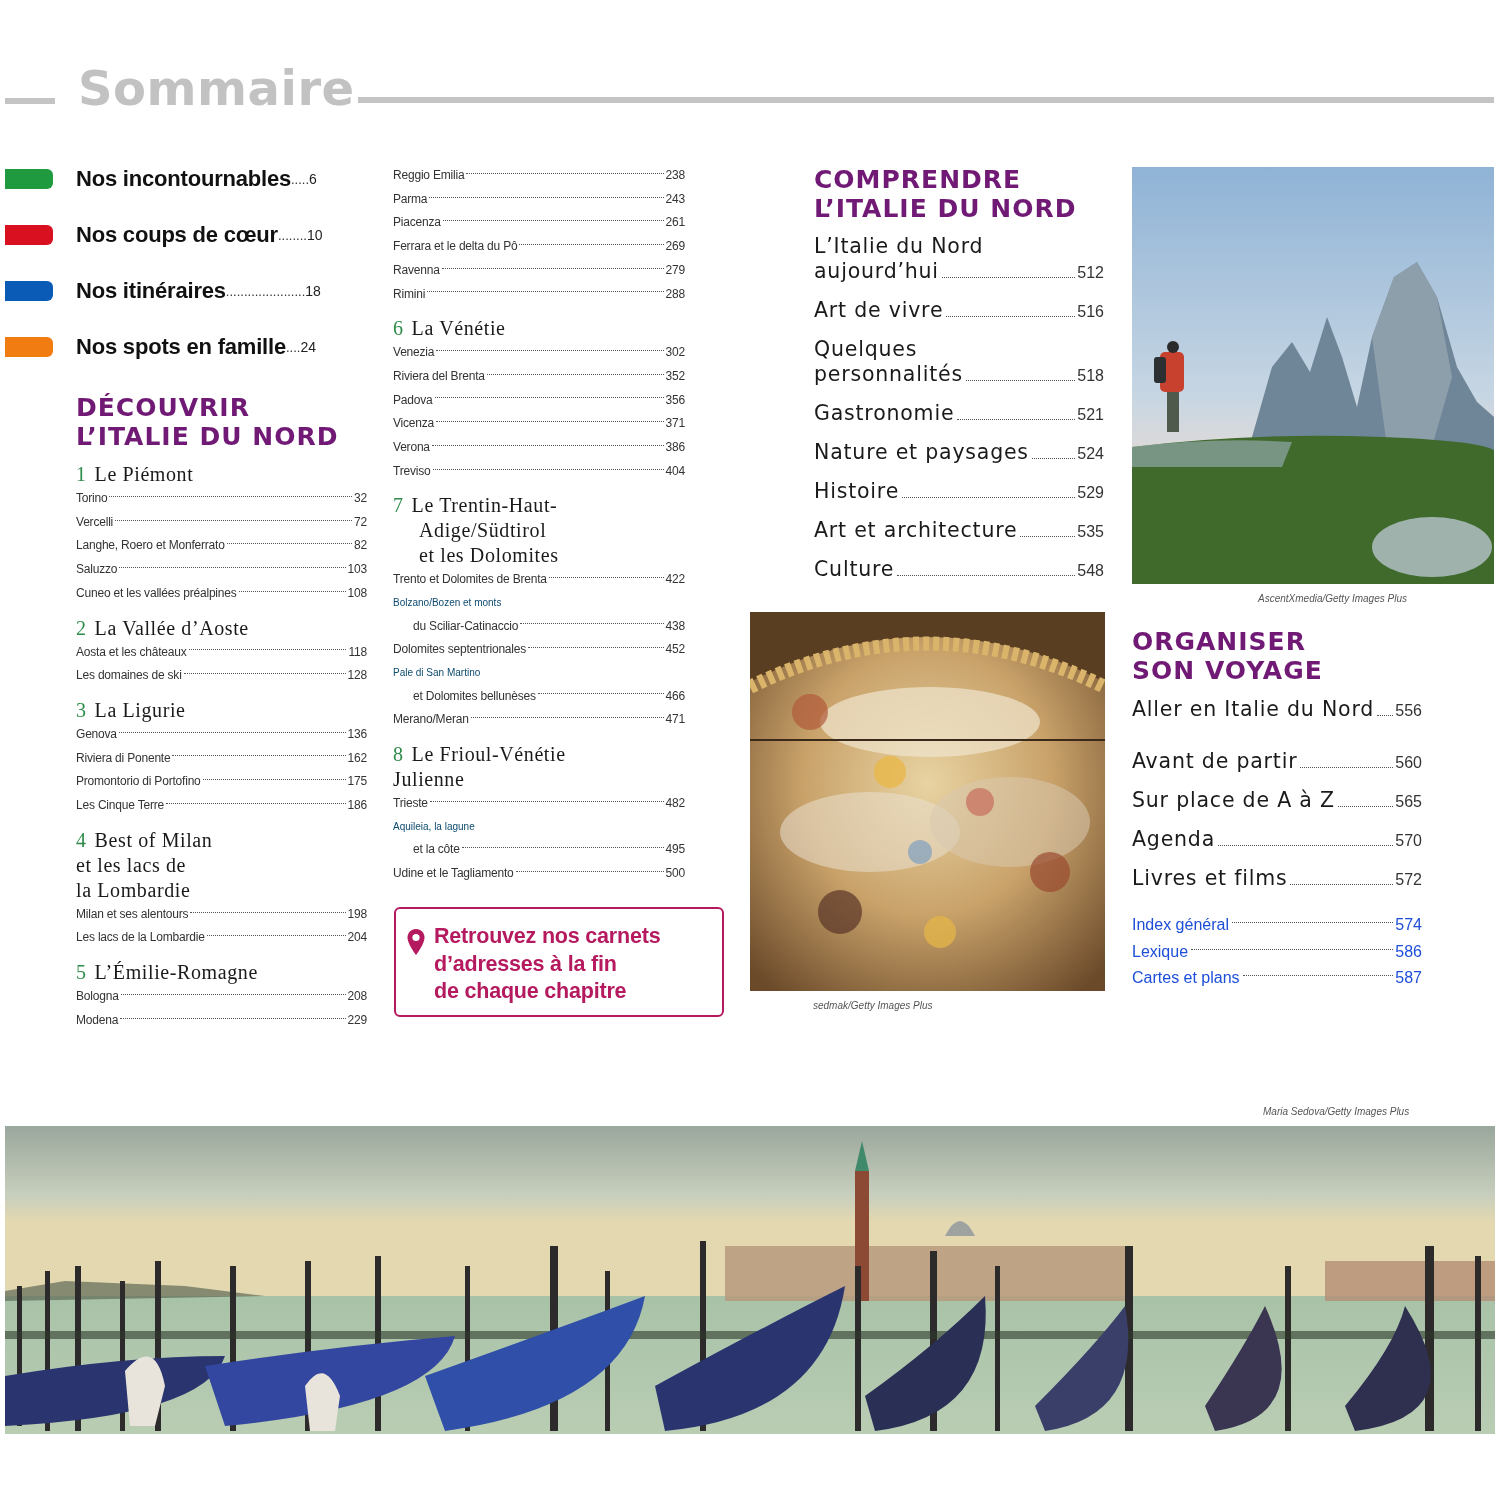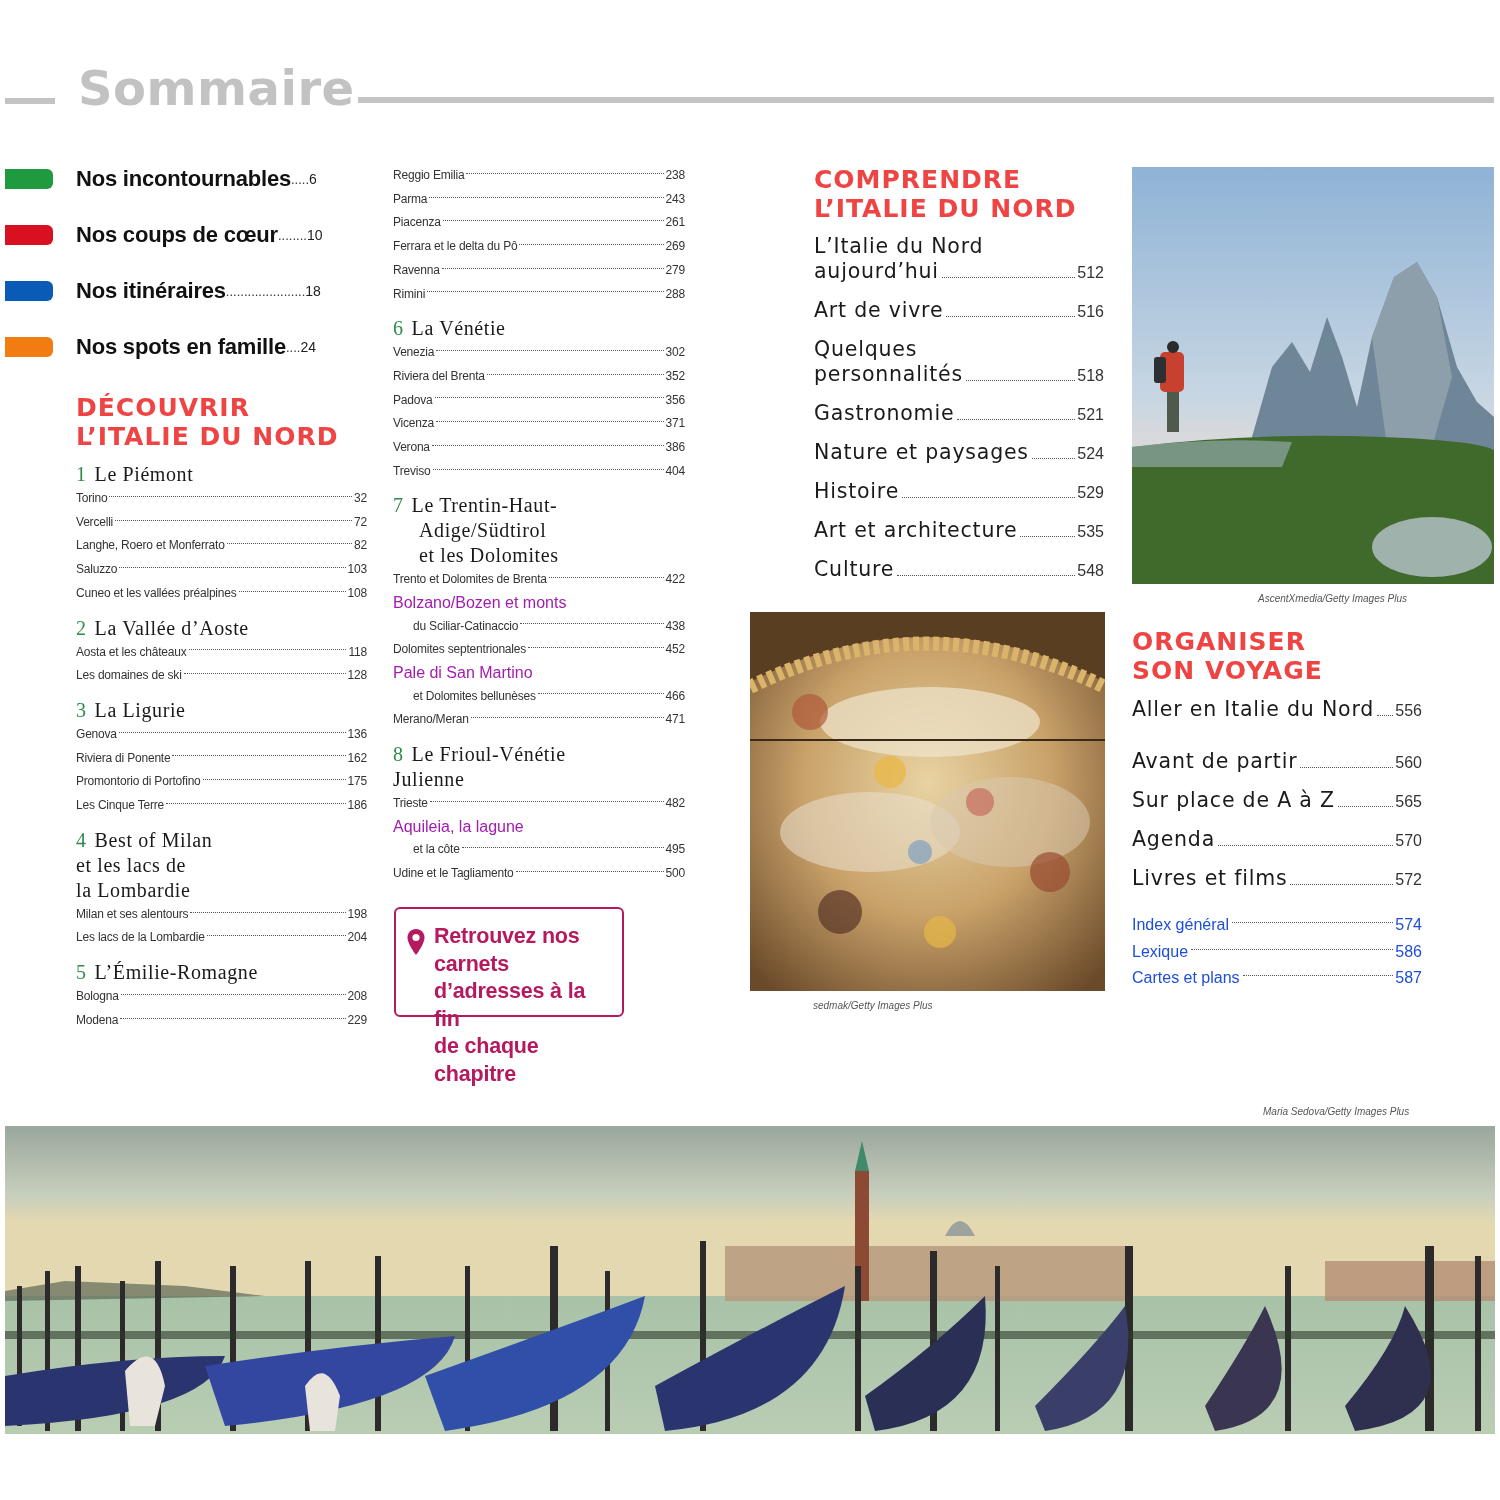--- a/index.html
+++ b/index.html
@@ -10,42 +10,42 @@
   .page-title{position:absolute;left:78px;top:60px;font-size:48px;font-weight:bold;color:#c2c2c2;letter-spacing:0.5px;font-family:"DejaVu Sans",sans-serif}
   .header-rule-right{position:absolute;left:358px;top:97px;width:1136px;height:6px;background:#c4c4c4}
 
   
   .hl{position:absolute;left:5px;display:flex;align-items:center;height:26px}
   .swatch{width:48px;height:20px;border-radius:0 6px 6px 0;margin-right:23px}
   .hl-label{font-size:22px;font-weight:bold;color:#111;font-family:"Liberation Sans",sans-serif;letter-spacing:-0.2px}
   .hl-dots{font-size:13px;color:#333;letter-spacing:0px}
   .hl-page{font-size:14px;color:#222}
 
-  .section-title{position:absolute;color:#ef4444;font-weight:bold;font-size:25px;line-height:29px;letter-spacing:1px;font-family:"DejaVu Sans",sans-serif}
+  .section-title{position:absolute;color:#701a75;font-weight:bold;font-size:25px;line-height:29px;letter-spacing:1px;font-family:"DejaVu Sans",sans-serif}
 
   .col{position:absolute}
   .chap{font-size:20px;color:#1a1a1a;line-height:25px;letter-spacing:0.6px;font-family:Liberation Serif, serif;margin-top:10px}
   .chap .num{color:#2e8b4a;margin-right:8px}
   .chap-indent{padding-left:26px}
   .entry{display:flex;align-items:center;font-size:12px;color:#333;line-height:23.7px;font-family:Liberation Sans, sans-serif;letter-spacing:-0.2px}
   .entry .lbl{white-space:nowrap}
   .entry .lead{flex:1;border-bottom:1.5px dotted #555;margin:0 2px 5px 2px;min-width:6px}
   .entry .pg{white-space:nowrap}
-  .entry-multi .first{font-size:16px;color:#a21caf;line-height:22.5px}
+  .entry-multi .first{font-size:10px;color:#0c4a6e;line-height:22.5px}
   .entry-multi .entry{padding-left:20px}
 
   .big-entry{display:flex;align-items:baseline;font-size:20.5px;color:#1a1a1a;line-height:25px;letter-spacing:0.8px;font-family:"DejaVu Sans",sans-serif}
   .big-entry .lead{flex:1;border-bottom:1.5px dotted #555;margin:0 2px 5px 3px;min-width:4px}
   .big-entry .pg{font-size:16px;color:#333;letter-spacing:0;font-family:"Liberation Sans",sans-serif}
   .big-multi .first{font-size:20.5px;line-height:25px;letter-spacing:0.8px;font-family:"DejaVu Sans",sans-serif}
 
   .small-entry{display:flex;align-items:center;font-size:16px;color:#1d4ed8;line-height:26.5px;font-family:"Liberation Sans",sans-serif}
   .small-entry .lead{flex:1;border-bottom:1.5px dotted #555;margin:0 2px 5px 3px}
 
-  .carnet-box{position:absolute;left:394px;top:907px;width:230px;height:110px;border:2px solid #b5195e;border-radius:6px;padding:14px 10px 0 38px}
+  .carnet-box{position:absolute;left:394px;top:907px;width:330px;height:110px;border:2px solid #b5195e;border-radius:6px;padding:14px 10px 0 38px}
   .carnet-text{color:#b5195e;font-weight:bold;font-size:21.5px;line-height:27.5px;font-family:"Liberation Sans",sans-serif;letter-spacing:-0.2px}
   .pin{position:absolute;left:10px;top:19px;width:20px;height:28px}
 
   .photo{position:absolute;overflow:hidden}
   .credit{position:absolute;font-size:10px;font-style:italic;color:#555;font-family:"Liberation Sans",sans-serif}
 </style>
 </head>
 <body>
 
 <div class="header-rule-left"></div>

